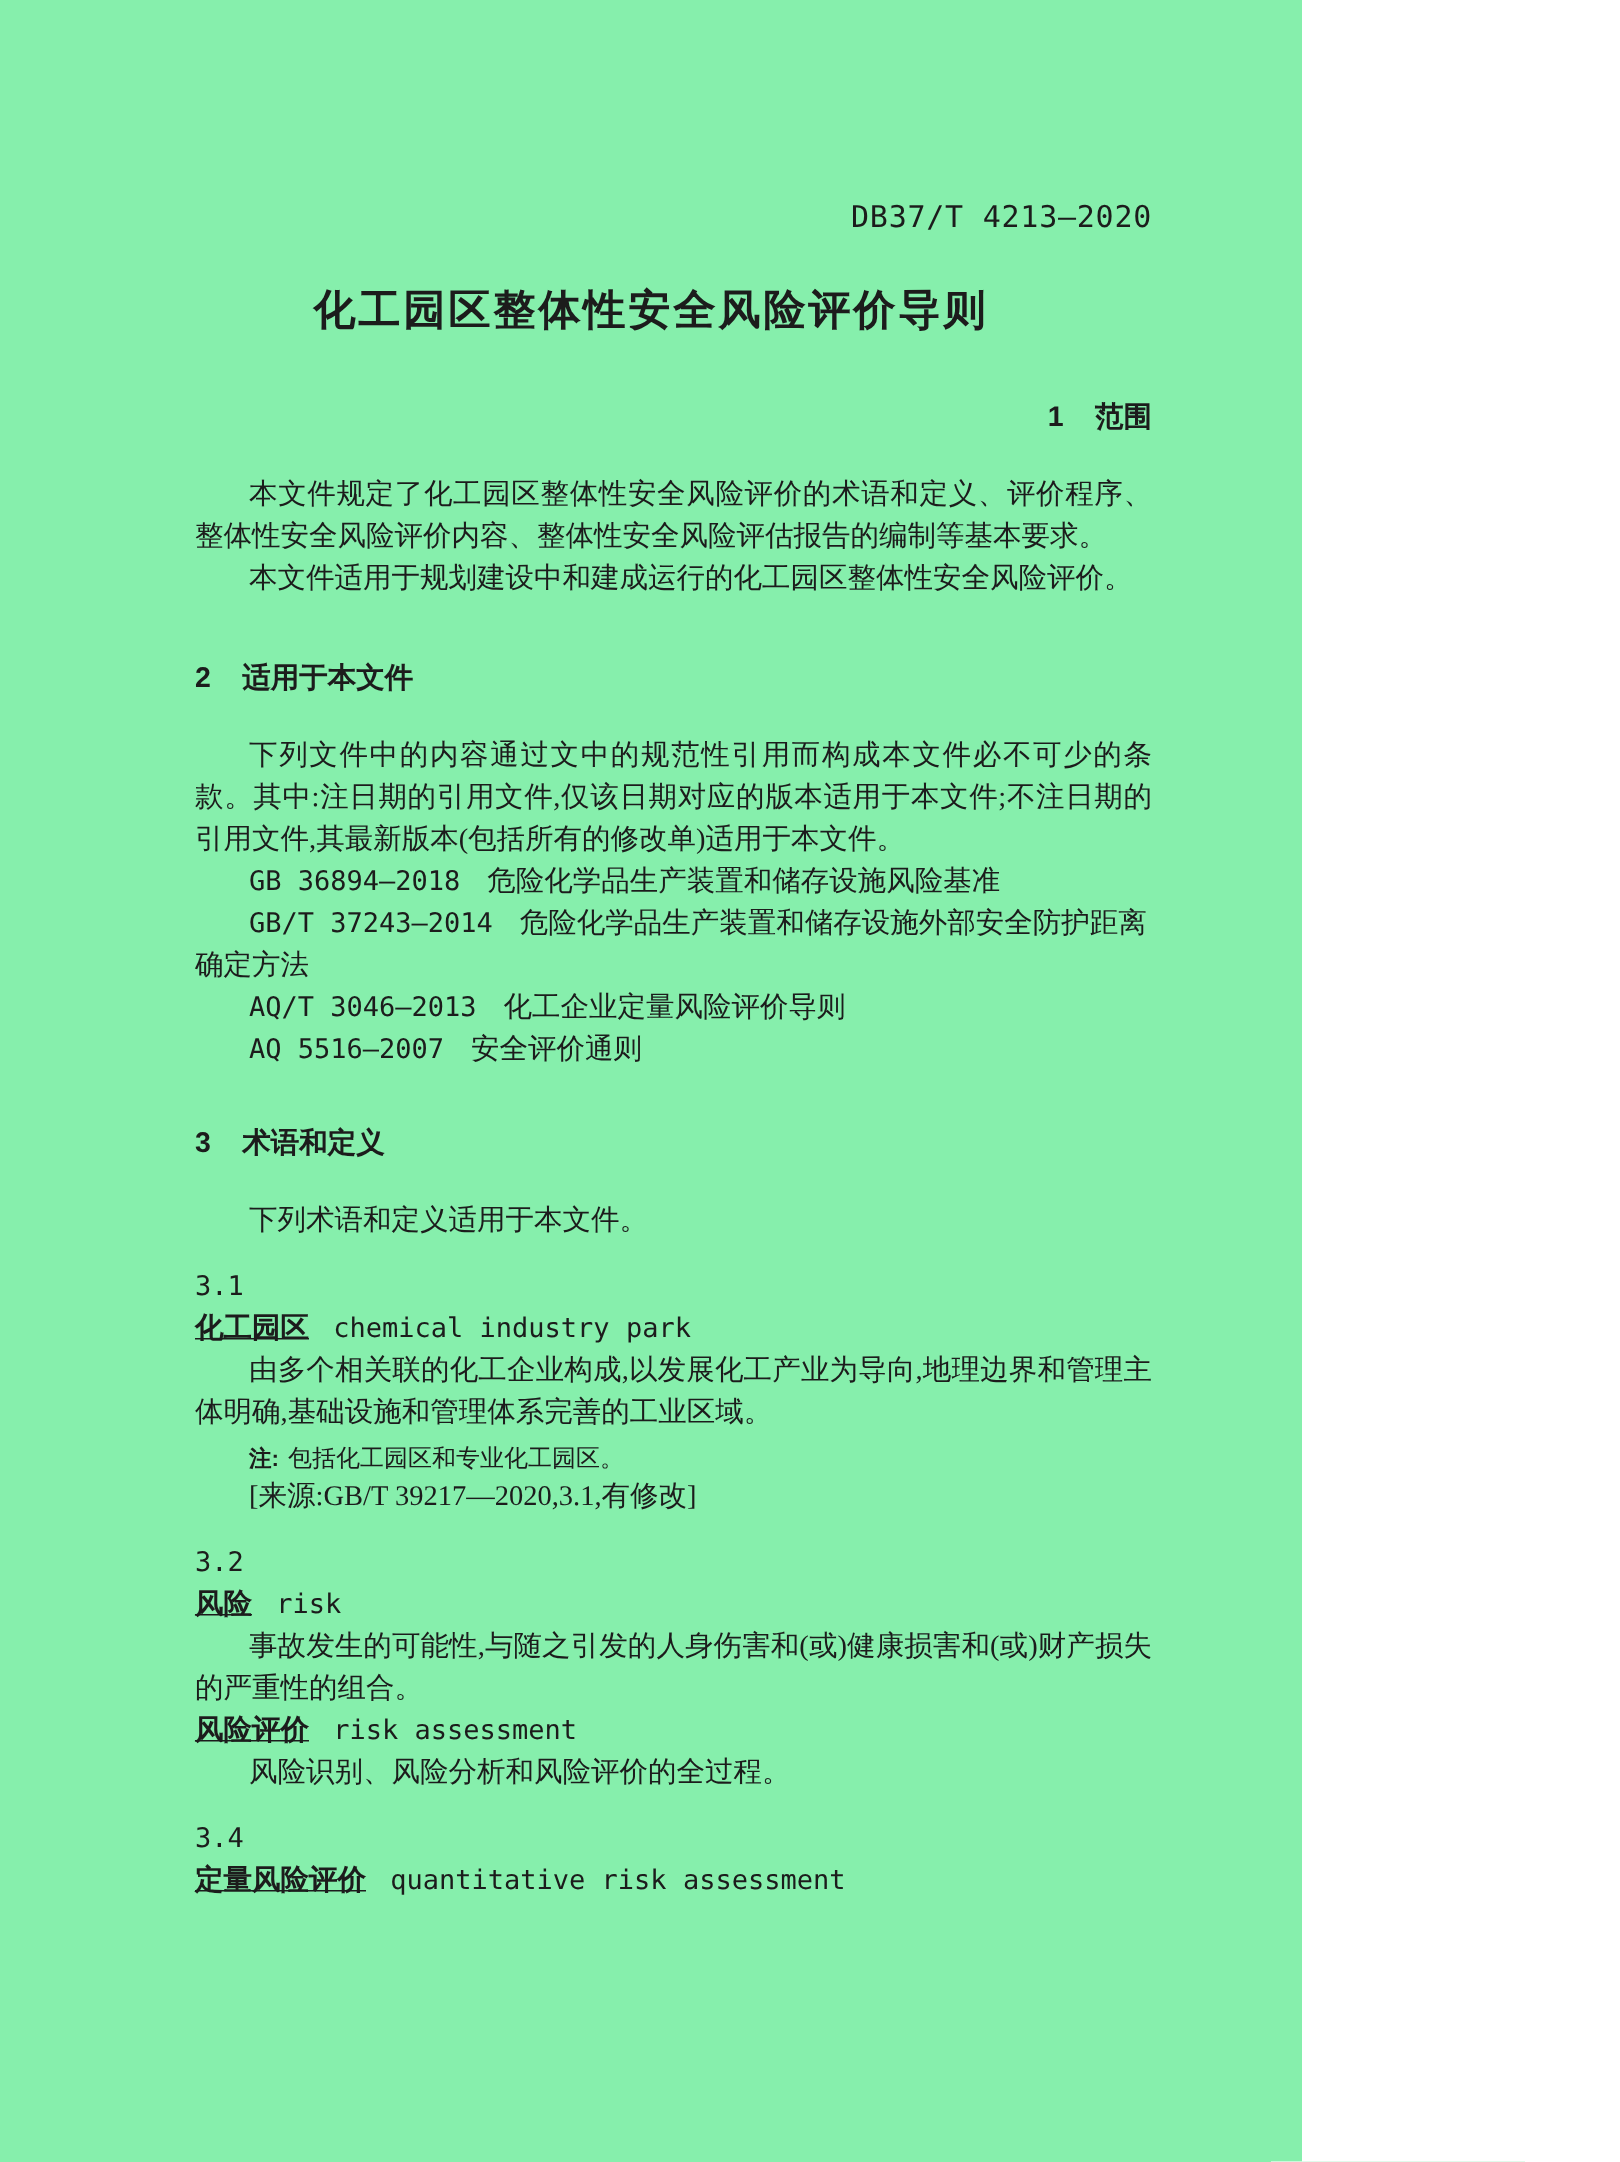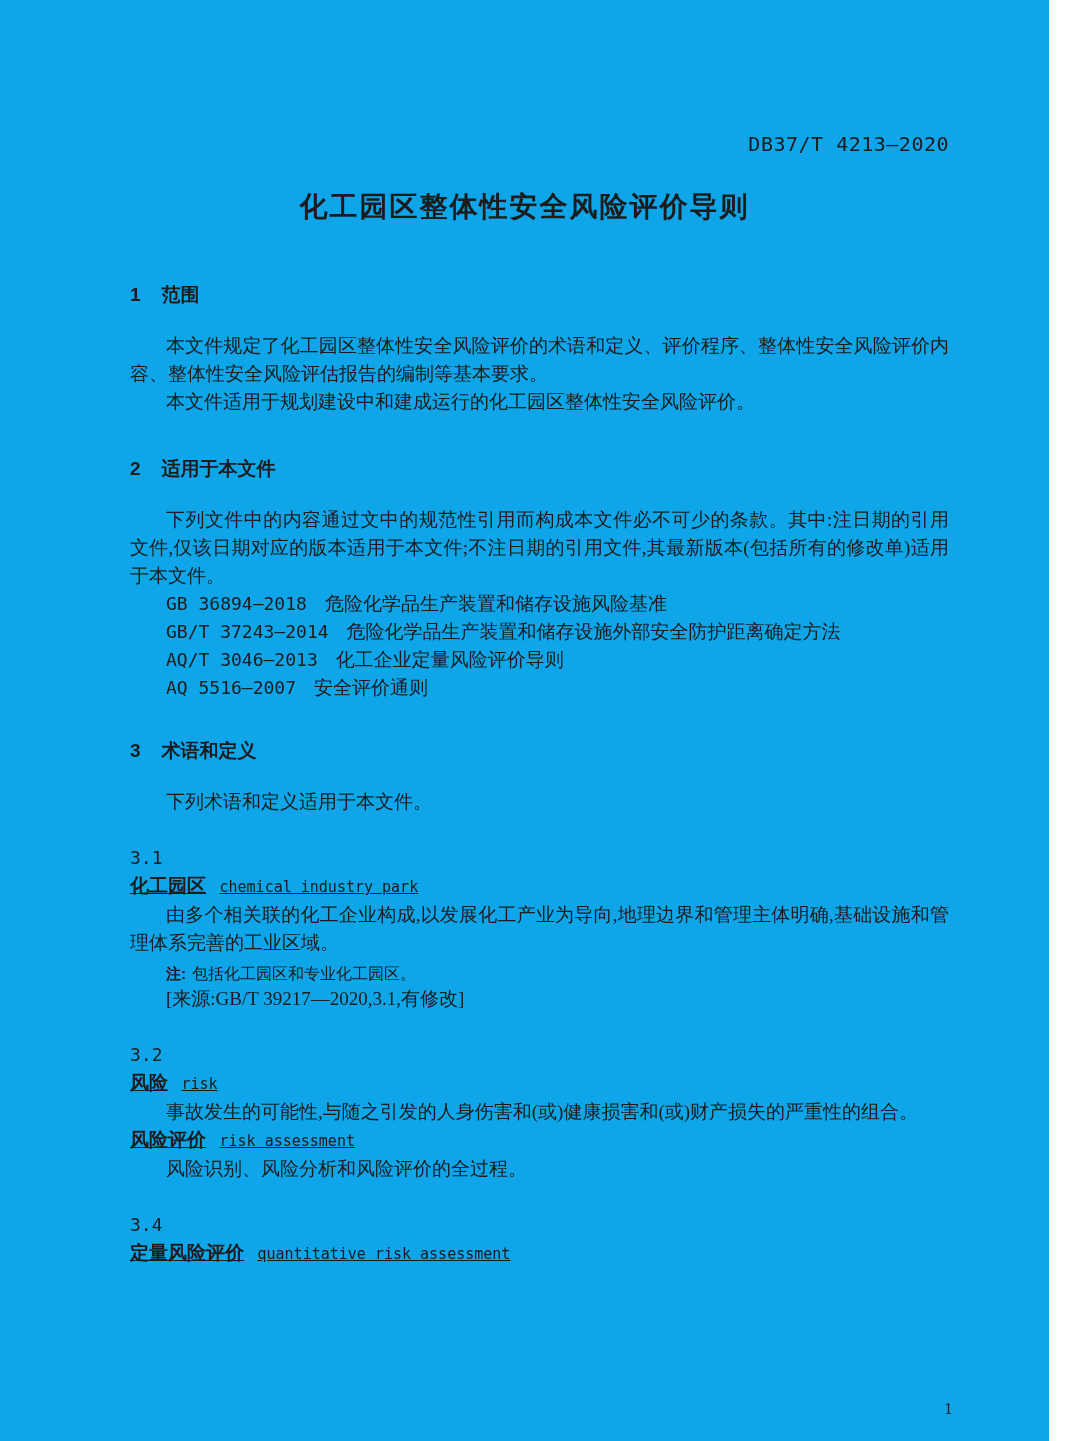--- a/index.html
+++ b/index.html
@@ -2,23 +2,23 @@
 <html lang="zh"><head>
 <meta charset="utf-8">
 <style>
   html, body {
     margin: 0;
     padding: 0;
     background: #ffffff;
   }
   .page {
     position: relative;
-    width: 1049px;
+    width: 868px;
     height: 1441px;
-    background: #0ea5e9;
+    background: #86efac;
     color: #1c1c1c;
     overflow: hidden;
     font-family: "Liberation Serif", "DejaVu Serif", serif;
   }
   .content {
     padding: 132px 100px 0 130px;
   }
   .doc-code {
     text-align: right;
     font-family: "DejaVu Sans Mono", monospace;
@@ -34,59 +34,58 @@
     text-align: center;
     margin: 32px -100px 0 -130px;
     letter-spacing: 2px;
   }
   .sec-heading {
     font-family: "Liberation Sans", "DejaVu Sans", sans-serif;
     font-weight: bold;
     font-size: 19px;
     line-height: 26px;
   }
-  .mt-56 { margin-top: 56px; }
+  .mt-56 { margin-top: 40px; text-align: right; }
   .mt-40 { margin-top: 40px; }
   .mt-36 { margin-top: 36px; }
   .sec-num { margin-right: 1.1em; }
   .para-block { margin-top: 24px; }
   p.body {
     margin: 0;
     font-size: 19px;
     line-height: 28px;
   }
   .indent { text-indent: 36px; }
   .just { text-align: justify; }
   .ref-line { margin: 0; }
   .ref-code {
     font-family: "DejaVu Sans Mono", monospace;
     font-size: 18px;
     margin-right: 1em;
   }
   .term-num {
-    margin-top: 28px;
+    margin-top: 16px;
     font-family: "DejaVu Sans Mono", monospace;
     font-size: 18px;
     line-height: 28px;
   }
   .term-line {
     margin: 12px 0 0 36px;
     line-height: 28px;
   }
   .term-zh {
     font-family: "Liberation Sans", "DejaVu Sans", sans-serif;
     font-weight: bold;
     font-size: 19px;
     text-decoration: underline;
   }
   .term-en {
     font-family: "DejaVu Sans Mono", monospace;
-    font-size: 15px;
+    font-size: 18px;
     margin-left: 0.9em;
-    text-decoration: underline;
   }
   .note {
     margin: 6px 0 0 36px;
     font-size: 16px;
     line-height: 22px;
   }
   .note-label {
     font-family: "Liberation Sans", "DejaVu Sans", sans-serif;
     font-weight: bold;
     font-size: 15px;

